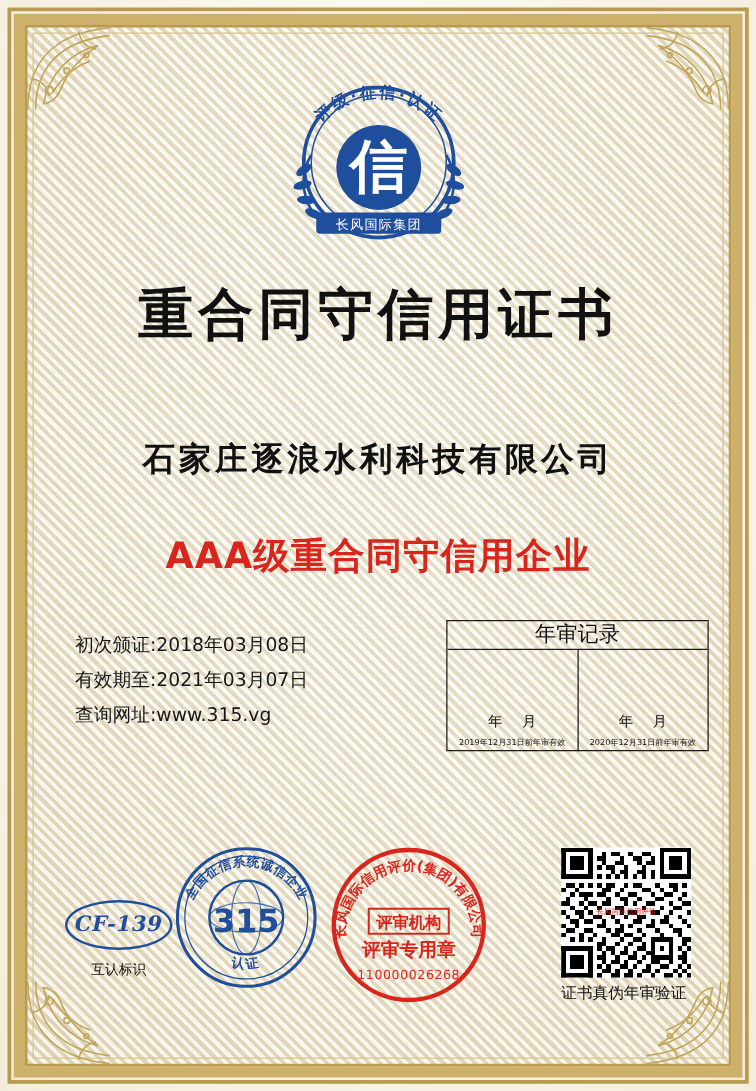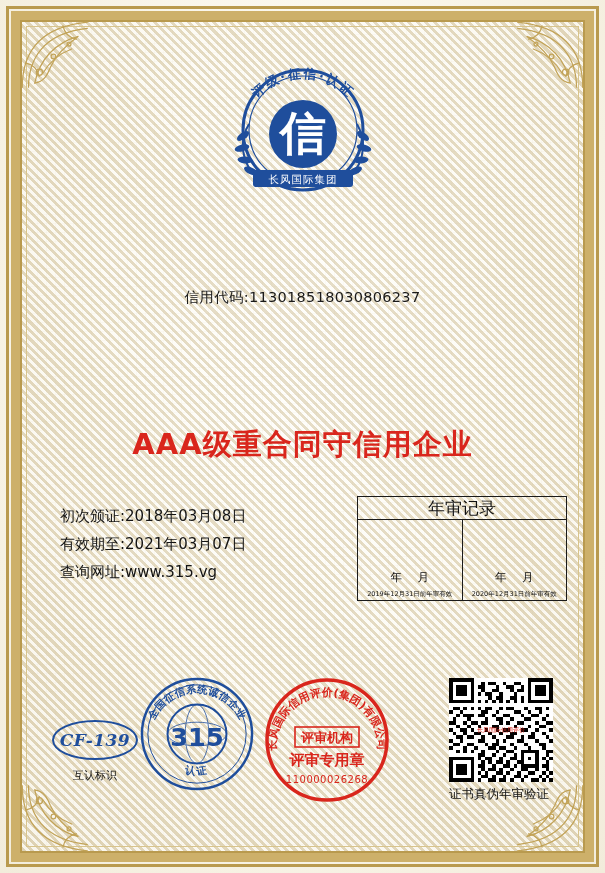--- a/index.html
+++ b/index.html
@@ -395,25 +395,24 @@
         </text>
 
         <circle cx="90" cy="82" r="34" fill="#1f4e9c"></circle>
         <text x="90" y="97" text-anchor="middle" font-family="DejaVu Sans, sans-serif" font-size="46" font-weight="bold" fill="#ffffff">信</text>
 
         <rect x="40" y="118" width="100" height="17" rx="3" fill="#1f4e9c"></rect>
         <text x="90" y="131" text-anchor="middle" font-family="DejaVu Sans, sans-serif" font-size="10.5" fill="#ffffff" letter-spacing="1">长风国际集团</text>
       </svg>
     </div>
 
-
-    <div class="credit-code">
-      <span>信用代码:</span><span>113018518030806237</span>
-    </div>
-
+    <div class="main-title">重合同守信用证书</div>
+
+
+    <div class="company-name">石家庄逐浪水利科技有限公司</div>
 
     <div class="honor-title">AAA级重合同守信用企业</div>
 
     <div class="details">
       <div class="row">初次颁证:2018年03月08日</div>
       <div class="row">有效期至:2021年03月07日</div>
       <div class="row">查询网址:www.315.vg</div>
     </div>
 
     <div class="review-table">

